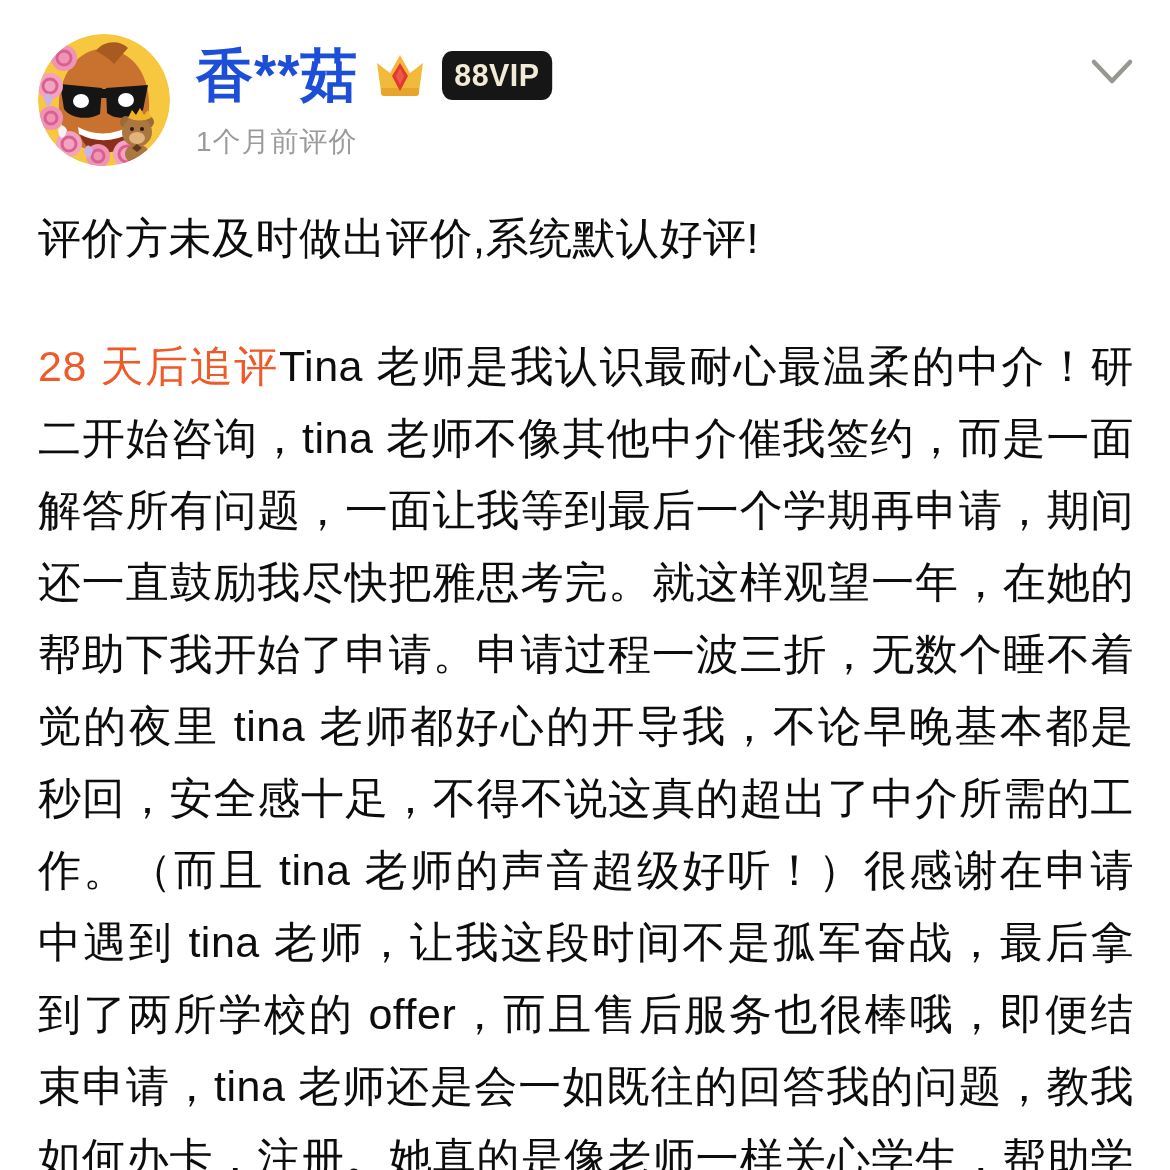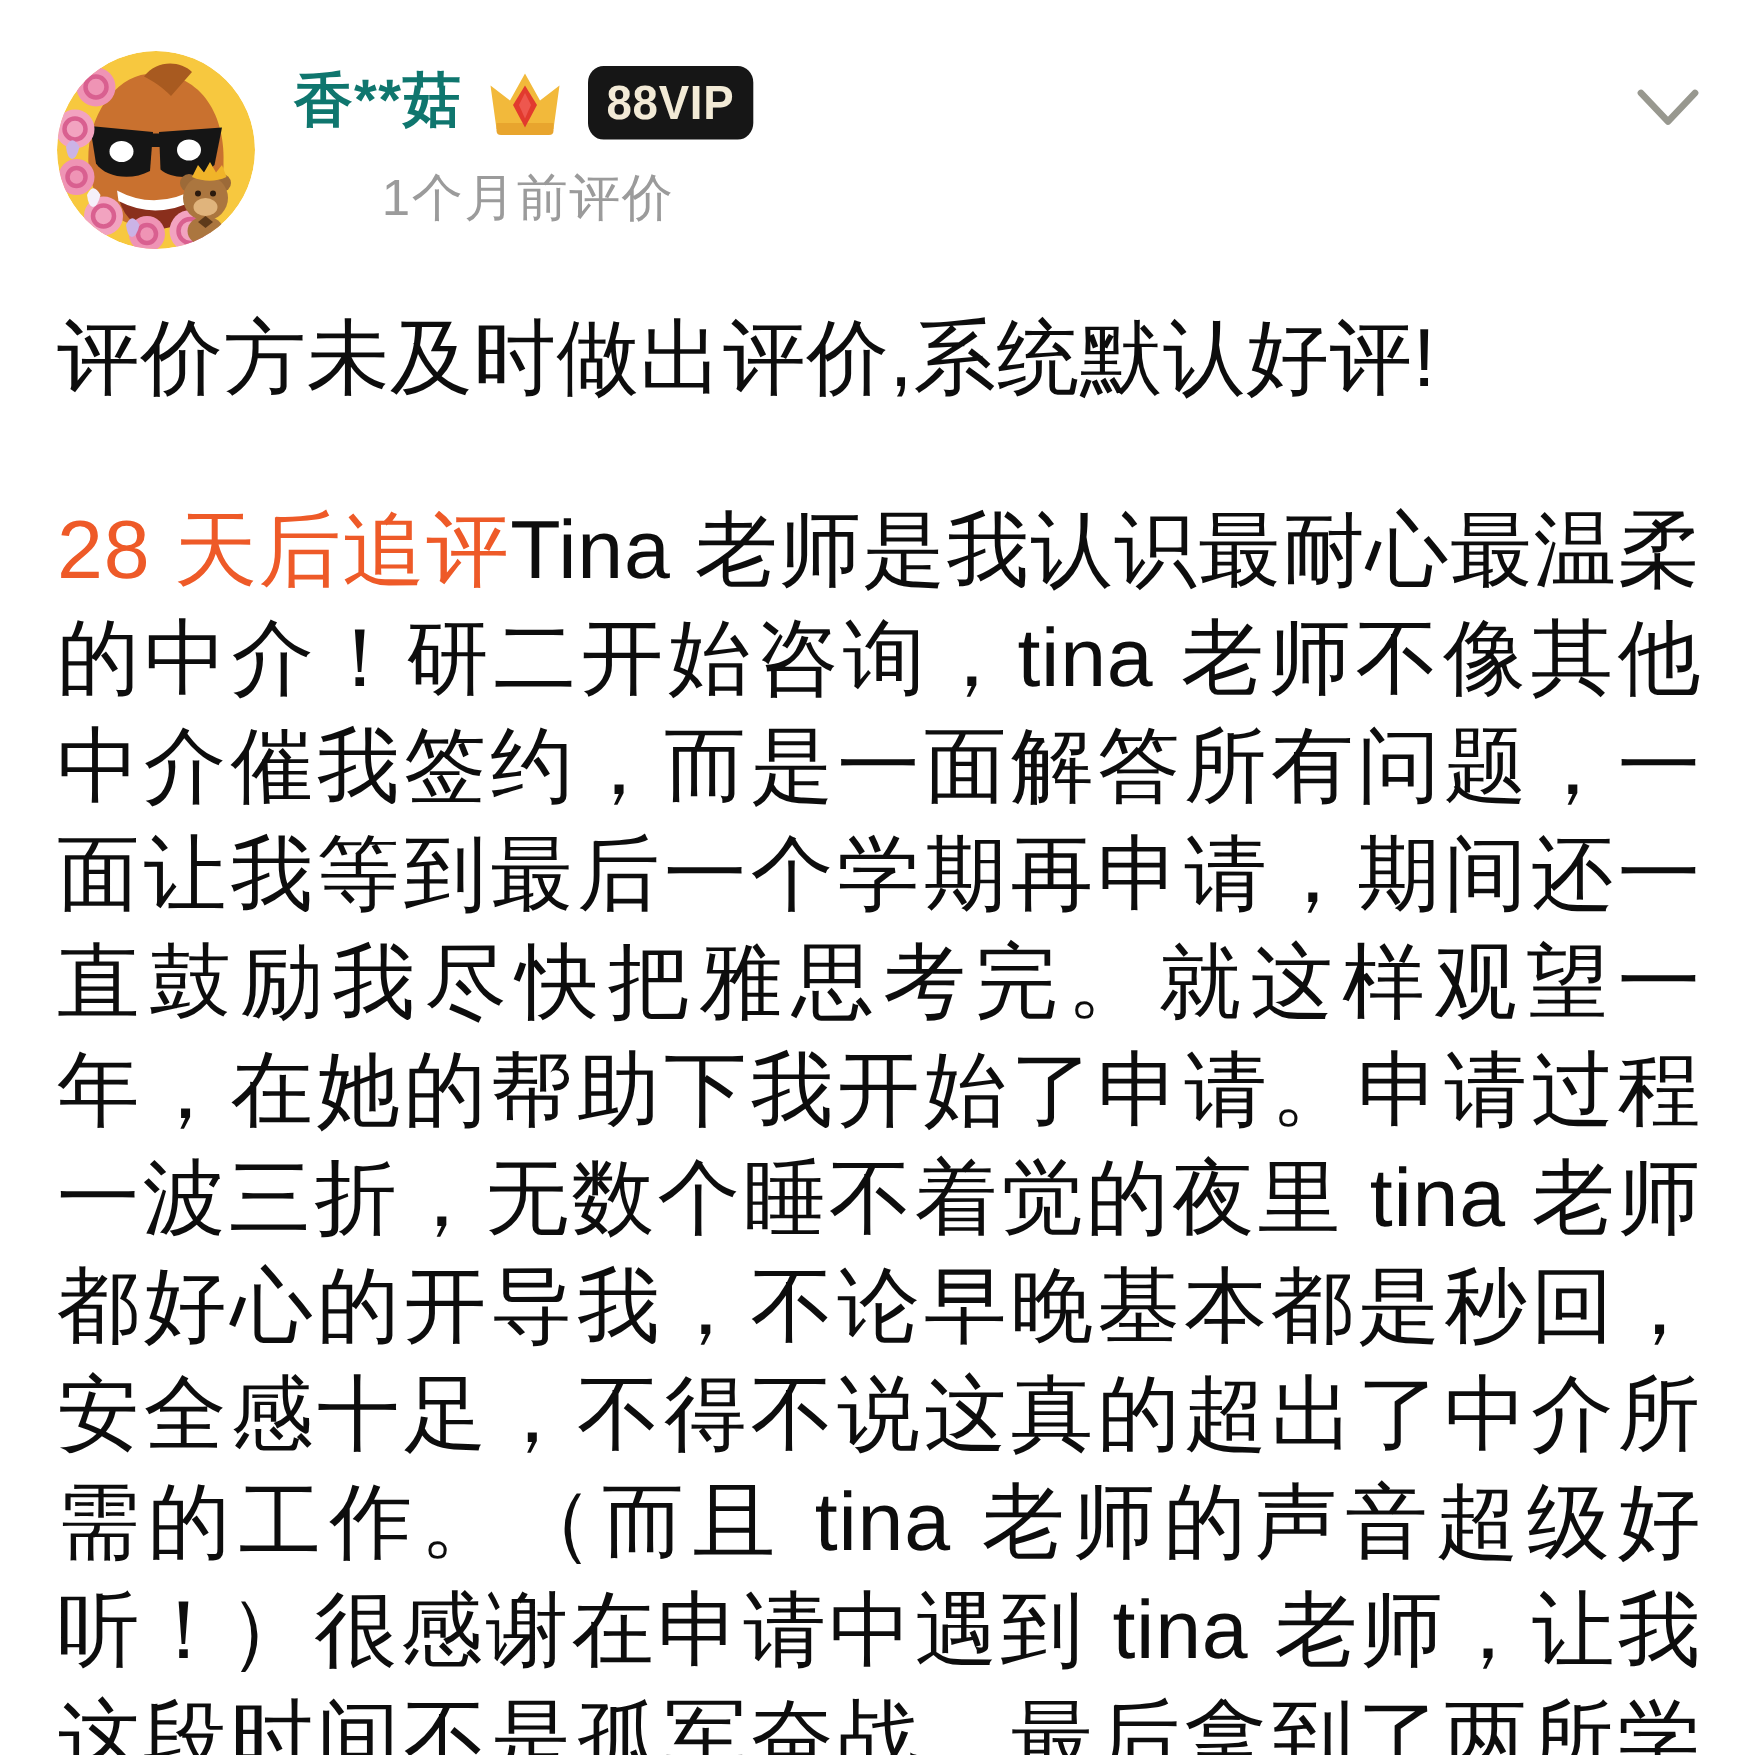--- a/index.html
+++ b/index.html
@@ -8,34 +8,34 @@
     font-family:"Liberation Sans","DejaVu Sans",sans-serif;
     -webkit-font-smoothing:antialiased;
   }
   .review-card{position:relative;padding:34px 36px 0 38px;box-sizing:border-box;}
 
   
   .header{display:flex;align-items:flex-start;position:relative;}
   .avatar{width:132px;height:132px;border-radius:50%;overflow:hidden;flex:none;display:block;}
   .meta{margin-left:26px;padding-top:10px;}
   .name-row{display:flex;align-items:center;gap:16px;}
-  .username{font-size:39px;font-weight:700;color:#0f766e;letter-spacing:1px;line-height:1.1;}
+  .username{font-size:57px;font-weight:700;color:#1d4ed8;letter-spacing:1px;line-height:1.1;}
   .crown{display:inline-flex;align-items:center;}
   .vip-badge{
     background:var(--badge-bg,#161616);color:var(--badge-fg,#f2ead6);
     font-weight:700;font-size:32px;line-height:1;
     padding:8px 13px 9px;border-radius:11px;letter-spacing:.5px;
     transform:scaleX(.95);transform-origin:left center;
   }
-  .timestamp{margin-top:16px;font-size:34px;color:var(--ts-color,#9b9b9b);letter-spacing:1px;text-align:center;}
+  .timestamp{margin-top:16px;font-size:28px;color:var(--ts-color,#9b9b9b);letter-spacing:1px;}
   .chevron{position:absolute;right:0;top:24px;width:44px;height:30px;cursor:pointer;}
 
   
   .body-text{
-    font-size:55px;line-height:72px;color:#0d0d0d;
+    font-size:43px;line-height:72px;color:#0d0d0d;
     text-align:justify;font-weight:500;letter-spacing:.5px;
   }
   .default-review{margin:36px 0 0;}
   .followup{margin:56px 0 0;padding-bottom:30px;}
   .followup-label{color:var(--accent,#ee5a28);font-weight:500;}
 </style>
 </head>
 <body>
 
 <div class="review-card">

